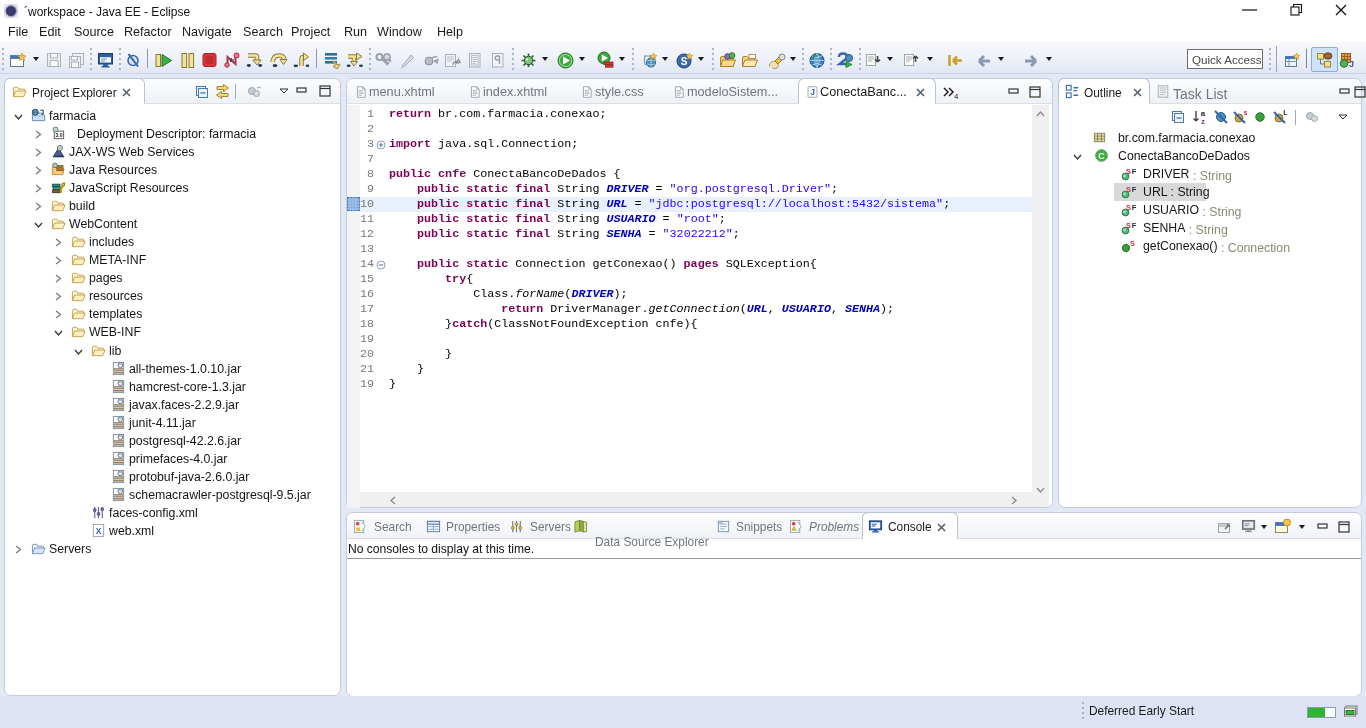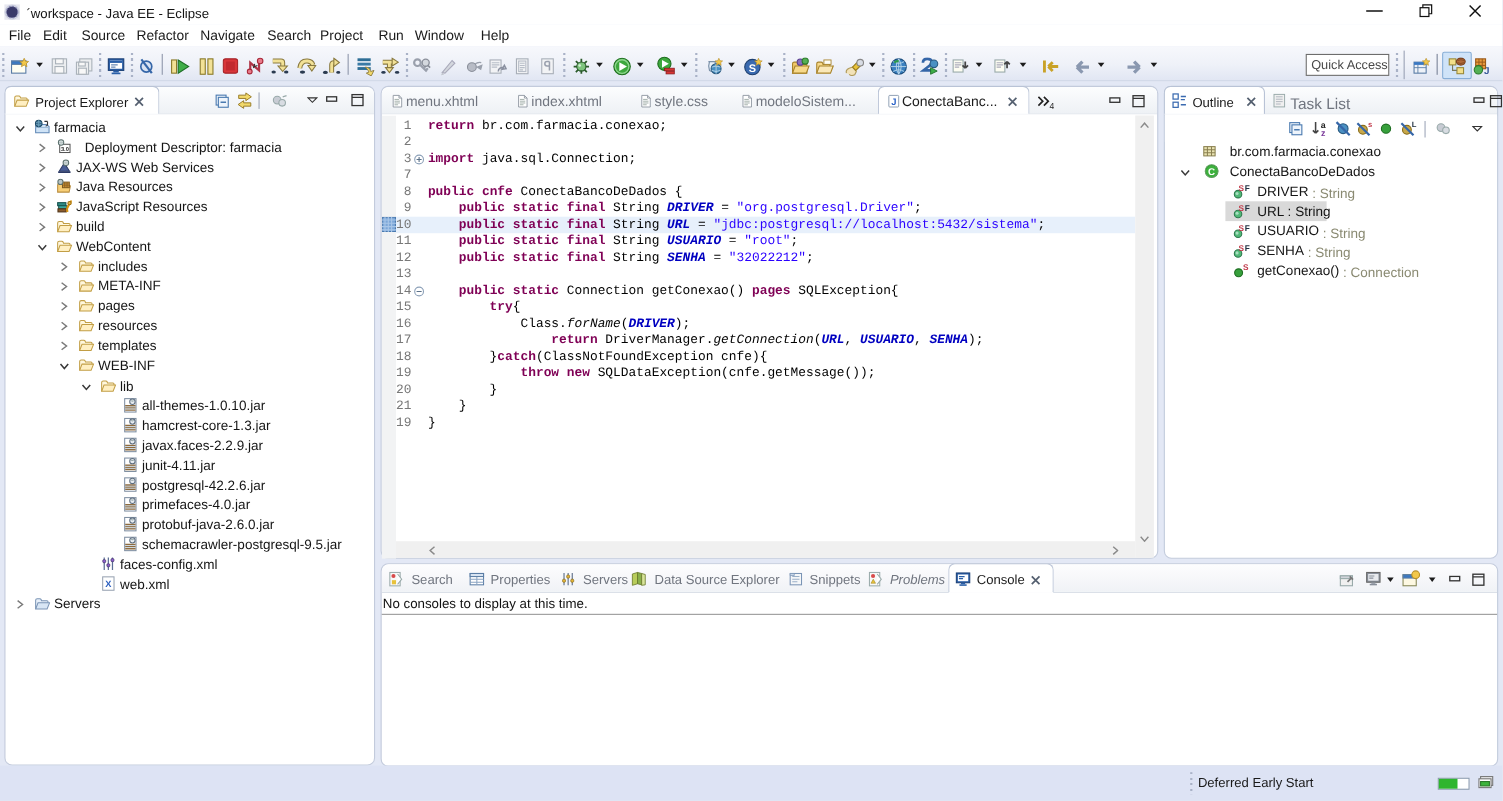--- a/index.html
+++ b/index.html
@@ -698,21 +698,20 @@
 <div class="cl" style="top:152px">    <span class="kw">public</span> <span class="kw">static</span> Connection getConexao() <span class="kw">pages</span> SQLException{</div>
 <div class="ln" style="top:167px">15</div>
 <div class="cl" style="top:167px">        <span class="kw">try</span>{</div>
 <div class="ln" style="top:182px">16</div>
 <div class="cl" style="top:182px">            Class.<span class="sm">forName</span>(<span class="fld">DRIVER</span>);</div>
 <div class="ln" style="top:197px">17</div>
 <div class="cl" style="top:197px">                <span class="kw">return</span> DriverManager.<span class="sm">getConnection</span>(<span class="fld">URL</span>, <span class="fld">USUARIO</span>, <span class="fld">SENHA</span>);</div>
 <div class="ln" style="top:212px">18</div>
 <div class="cl" style="top:212px">        }<span class="kw">catch</span>(ClassNotFoundException cnfe){</div>
 <div class="ln" style="top:227px">19</div>
-<div class="cl" style="top:227px">            <span class="kw">throw</span> <span class="kw">new</span> SQLDataException(cnfe.getMessage());</div>
 <div class="ln" style="top:242px">20</div>
 <div class="cl" style="top:242px">        }</div>
 <div class="ln" style="top:257px">21</div>
 <div class="cl" style="top:257px">    }</div>
 <div class="ln" style="top:272px">19</div>
 <div class="cl" style="top:272px">}</div>
 <svg class="abs" style="left:29px;top:35px" width="10" height="10" viewBox="0 0 10 10">
 <circle cx="5" cy="5" r="4" fill="#ffffff" stroke="#8ca0b8"></circle>
         <path d="M2.7 5h4.6M5 2.7v4.6" stroke="#5a7088" stroke-width="1"></path>
       </svg>
@@ -868,21 +867,21 @@
 <rect x="2.6" y="8" width="2.8" height="3" rx="1" fill="#e8b83a" stroke="#8a6d1a" stroke-width="0.7"></rect>
 <rect x="6.6" y="4" width="2.8" height="3" rx="1" fill="#e8b83a" stroke="#8a6d1a" stroke-width="0.7"></rect>
 <rect x="10.6" y="8" width="2.8" height="3" rx="1" fill="#e8b83a" stroke="#8a6d1a" stroke-width="0.7"></rect>
     </svg>
 <span class="tabdim" style="font-size:11.9px;left:183px;top:7px">Servers</span>
 <svg class="abs" style="left:226px;top:6px" width="15" height="15" viewBox="0 0 16 16">
       <path d="M2 3 l5 -1.5 v11 l-5 1.5 z" fill="#b8cc5a" stroke="#6a7a2a" stroke-width="0.8"></path>
 <path d="M7 1.5 l4 1 v11 l-4 -1 z" fill="#8ab04a" stroke="#6a7a2a" stroke-width="0.8"></path>
 <path d="M11 2.5 l3.5 1 v10 l-3.5 .5 z" fill="#d8e49a" stroke="#6a7a2a" stroke-width="0.8"></path>
     </svg>
-<span class="tabdim" style="font-size:11.9px;left:248px;top:7px">Data Source Explorer</span>
+<span class="tabdim" style="font-size:11.9px;left:248px;top:22px">Data Source Explorer</span>
 <svg class="abs" style="left:369px;top:6px" width="15" height="15" viewBox="0 0 16 16">
       <rect x="2.5" y="2.5" width="11" height="11" fill="#f4f6f8" stroke="#7a94b5"></rect>
 <path d="M4.5 5.5h7M4.5 8h7M4.5 10.5h5" stroke="#9ab0c8" stroke-width="1"></path>
 <path d="M2.5 2.5 l4 0 0 2 -4 0 z" fill="#c8d8ea" stroke="#7a94b5" stroke-width="0.7"></path>
     </svg>
 <span class="tabdim" style="font-size:11.9px;left:389px;top:7px">Snippets</span>
 <svg class="abs" style="left:442px;top:6px" width="15" height="15" viewBox="0 0 16 16">
       <rect x="1.5" y="1.5" width="10" height="13" fill="#f8f8f8" stroke="#9aa"></rect>
 <circle cx="5" cy="5" r="2" fill="#d84a4a"></circle>
       <path d="M3 12 l2.2 -4 2.2 4 z" fill="#e8c23a" stroke="#9a7d1a" stroke-width="0.5"></path>

